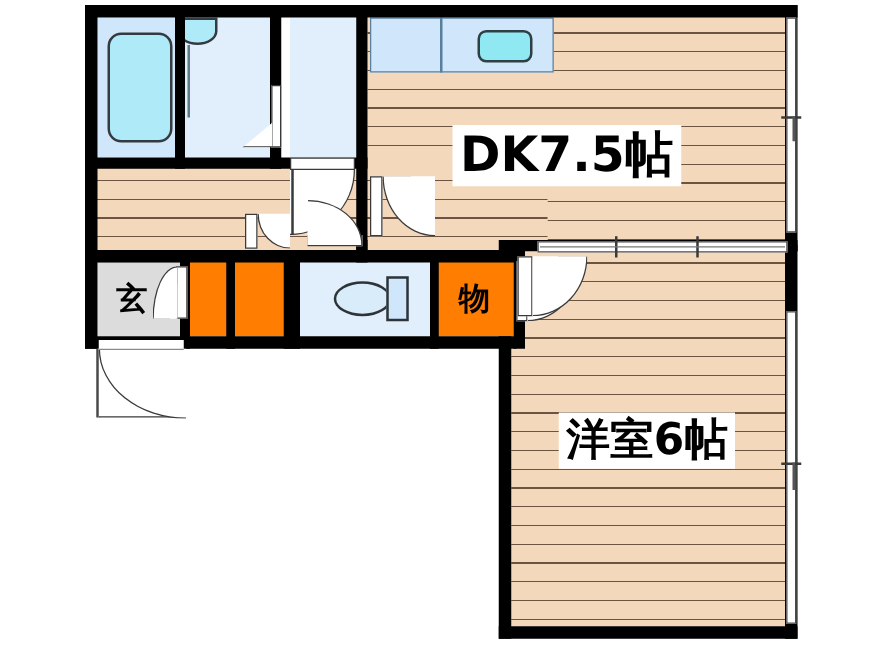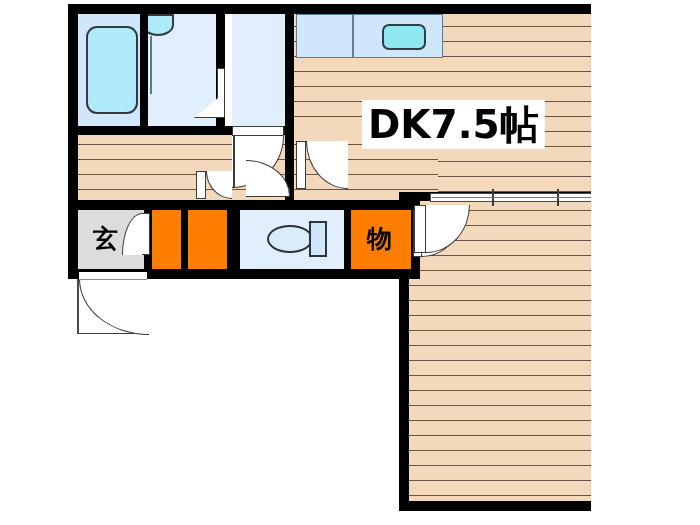--- a/index.html
+++ b/index.html
@@ -5,21 +5,21 @@
   html, body {
     margin: 0;
     padding: 0;
     background: #ffffff;
   }
   body {
     font-family: "DejaVu Sans", "Liberation Sans", sans-serif;
   }
   #plan {
     position: relative;
-    width: 591px;
+    width: 700px;
     height: 525px;
     background: #ffffff;
     overflow: hidden;
   }
   .abs { position: absolute; box-sizing: border-box; }
 
   
   .wall { background: #000000; }
 
   
@@ -230,18 +230,19 @@
   <div class="abs white-fill" style="left:79px; top:272px; width:68px; height:8px; border-bottom:1px solid #8a8a8a;"></div>
 
   <div class="abs leaf" style="left:413px; top:209px; width:9px; height:48px;"></div>
   <div class="abs swing swing-br" style="left:422px; top:209px; width:42px; height:48px; border-top:none; border-left:none;"></div>
 
   <div class="abs leaf" style="left:414px; top:205px; width:12px; height:48px;"></div>
   <div class="abs swing swing-br" style="left:426px; top:205px; width:44px; height:48px; border-top:none; border-left:none;"></div>
 
   <div class="label label-dk" style="left:362px; top:100px;">DK7.5帖</div>
 
+  <div class="label label-room" style="left:447px; top:330px;">洋室6帖</div>
 
   <div class="label label-kanji" style="left:93px; top:226px;">玄</div>
 
   <div class="label label-kanji" style="left:367px; top:226px;">物</div>
 
 </div>
 
 </body></html>

